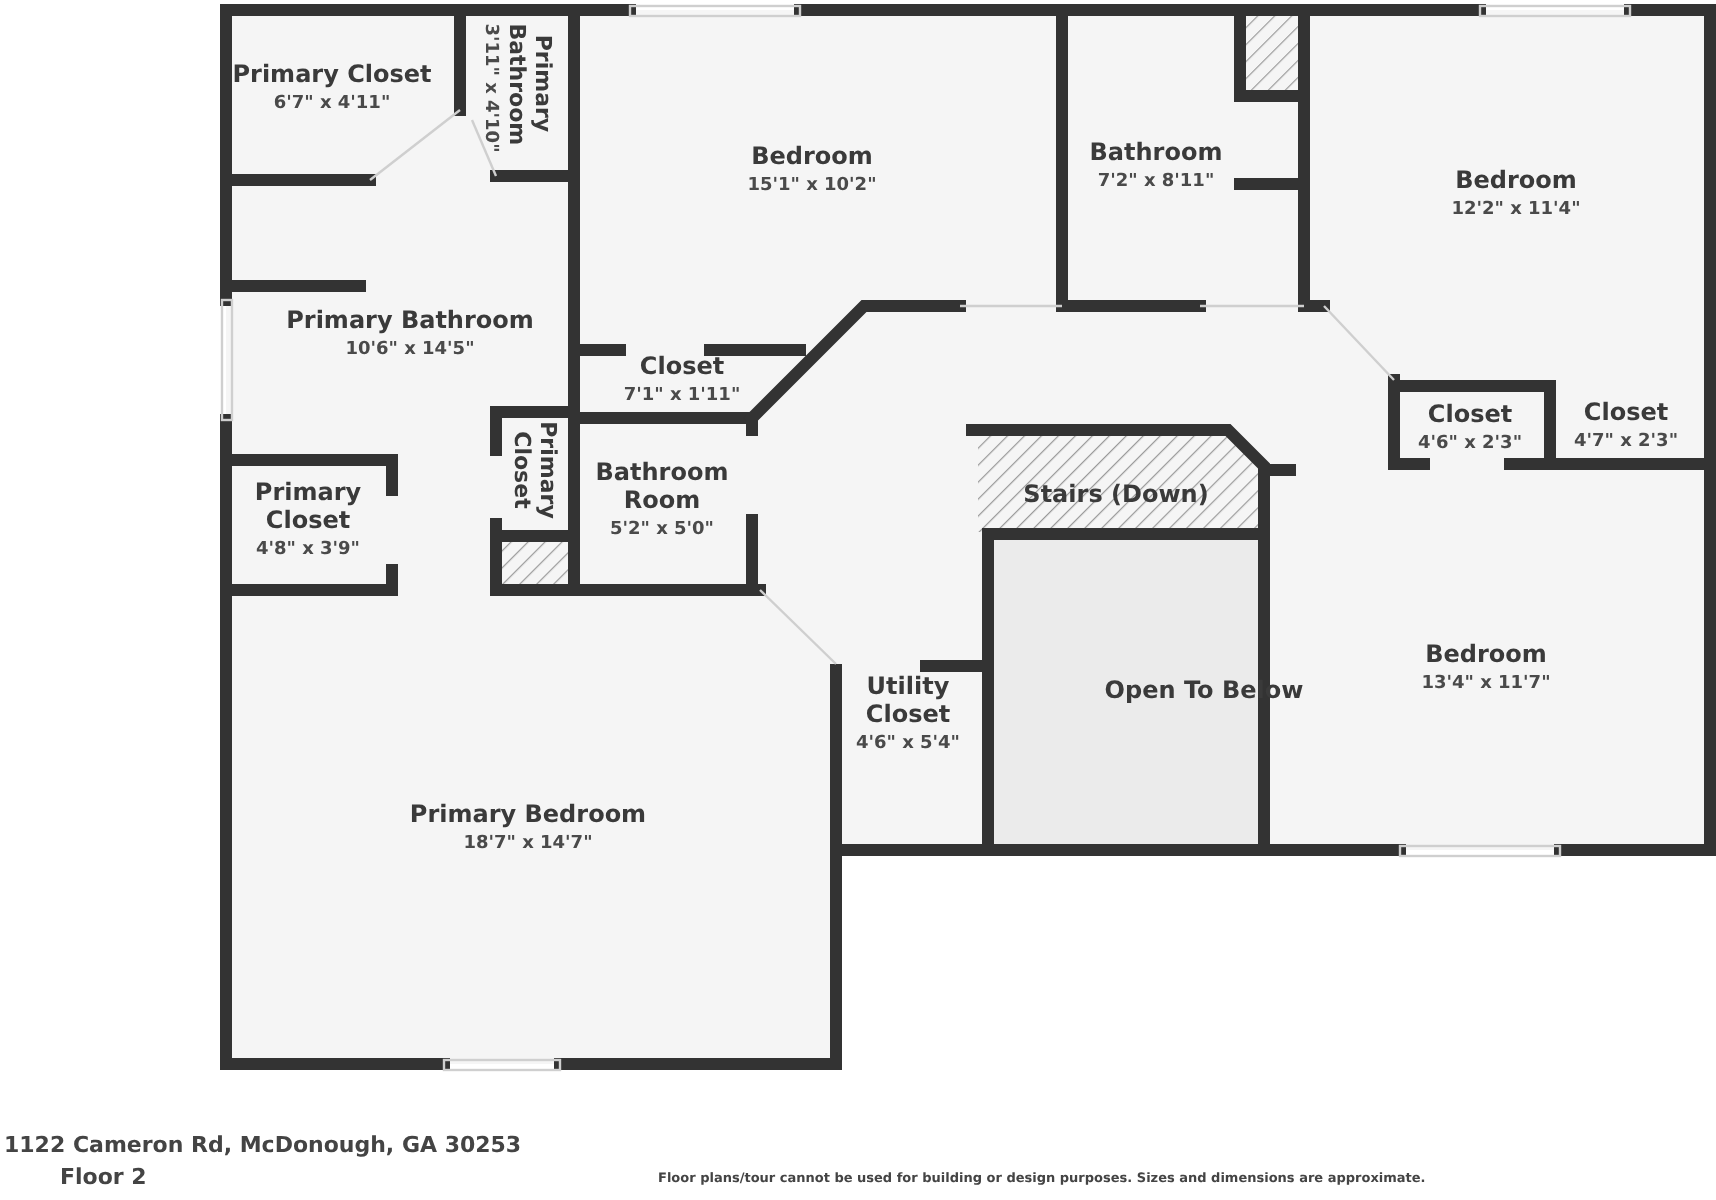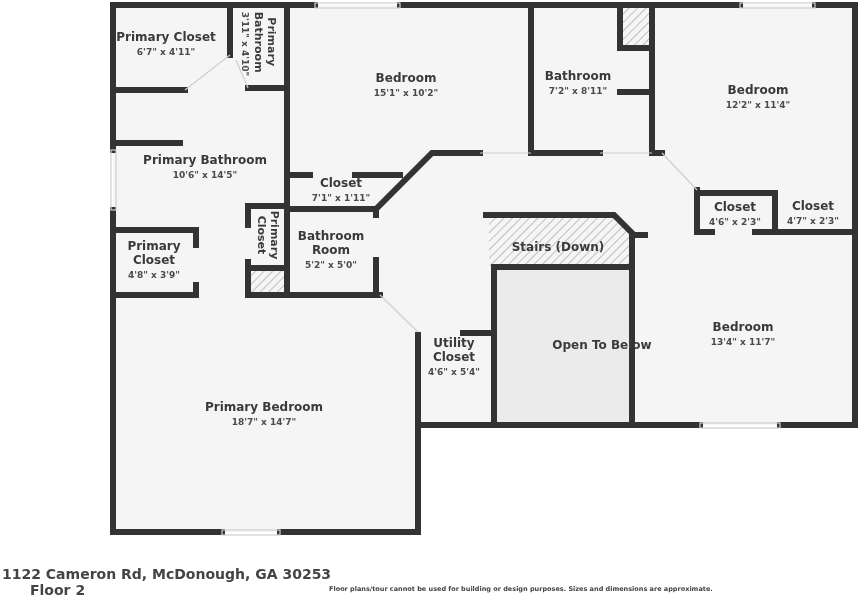--- a/index.html
+++ b/index.html
@@ -2,21 +2,21 @@
 <html><head>
   <meta charset="utf-8">
   <style>
     html, body { margin:0; padding:0; background:#ffffff; }
     body { width:858px; height:600px; position:relative; overflow:hidden; font-family:"DejaVu Sans", sans-serif; }
     #plan { position:absolute; left:0; top:0; width:858px; height:600px; }
     .label { position:absolute; text-align:center; color:#3a3a3a; transform:translate(-50%,-50%); white-space:nowrap; line-height:1.15; }
     .label .name { font-weight:bold; font-size:12px; display:block; }
     .label .dim { font-size:9px; font-weight:bold; color:#4a4a4a; display:block; margin-top:2px; }
     .label.vert { transform:translate(-50%,-50%) rotate(90deg); }
-    .footer { position:absolute; font-size:14px; color:#444; font-weight:bold; }
+    .footer { position:absolute; font-size:11px; color:#444; font-weight:bold; }
   </style>
 </head>
 <body>
 
 <svg id="plan" viewBox="0 0 858 600" xmlns="http://www.w3.org/2000/svg">
   <defs>
     <pattern id="hatch" patternUnits="userSpaceOnUse" width="6" height="6" patternTransform="rotate(45)">
       <rect width="6" height="6" fill="#f5f5f5"></rect>
       <line x1="0" y1="0" x2="0" y2="6" stroke="#9a9a9a" stroke-width="1.2"></line>
     </pattern>

